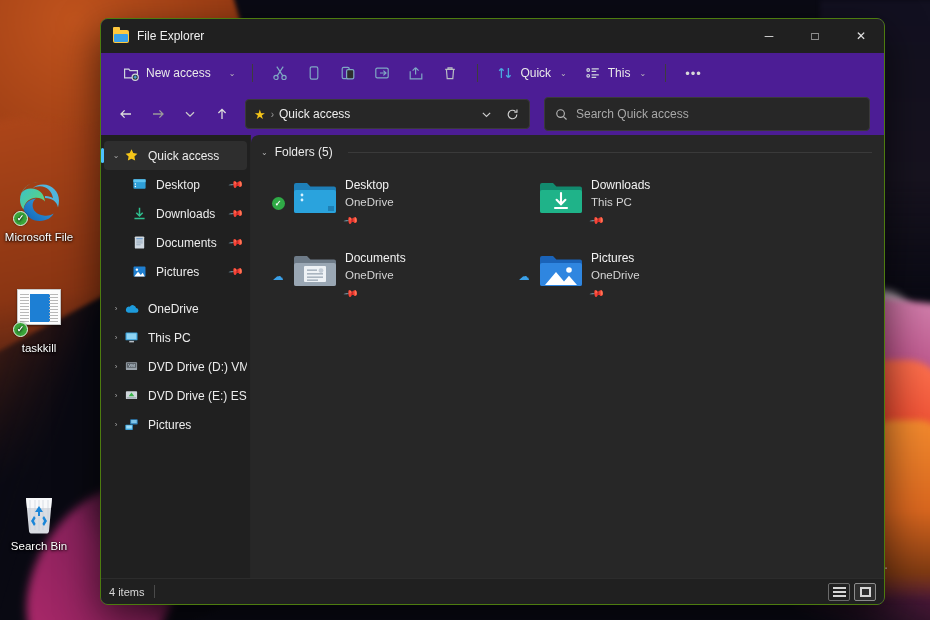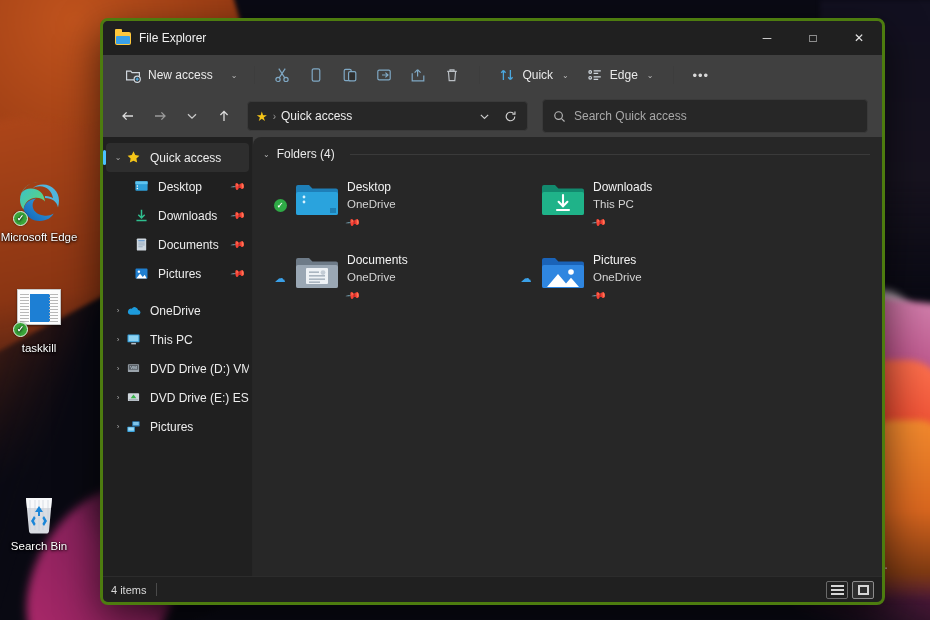--- a/index.html
+++ b/index.html
@@ -112,21 +112,21 @@
     background: repeating-linear-gradient(180deg,#b9b9b9 0 1px,transparent 1px 3px); }
   .doc-icon .lines2 { position:absolute; right: 2px; top: 4px; width: 9px; height: 28px;
     background: repeating-linear-gradient(180deg,#b9b9b9 0 1px,transparent 1px 3px); }
 
   
   .bin { width: 40px; height: 44px; margin: 3px auto 0; position: relative; }
 
   
   #explorer {
     position: absolute; left: 100px; top: 18px; width: 785px; height: 587px;
-    background: #404040; border: 3px solid #4d7c0f; border-radius: 8px;
+    background: #4c1d95; border: 1px solid #4d7c0f; border-radius: 8px;
     box-shadow: 0 14px 40px rgba(0,0,0,0.6);
     overflow: hidden; display: flex; flex-direction: column;
     color: #e8e8e8;
   }
   .titlebar {
     height: 34px; display: flex; align-items: center;
     background: #202020; flex: none; position: relative;
   }
   .title-left { display: flex; align-items: center; gap: 8px; padding-left: 12px; }
   .title-folder {
@@ -291,21 +291,21 @@
             <stop offset="0" stop-color="#33c0d6"></stop>
               <stop offset="1" stop-color="#67d86a"></stop>
           </linearGradient>
         </defs>
         <path d="M24 4C13 4 5 12 5 22c0 4 1.4 7 3.6 9.4C9 26 13 21 19 20c5-.8 9 1 11 3.6-1-8-6-13-14-13-4 0-7 1.6-9 4C9.6 8.6 16 4 24 4z" fill="url(#eg2)"></path>
         <path d="M8.6 31.4C11 38 17 43 24.6 43c7.4 0 12-3.4 14-7.4-3 2-6.4 2.6-10 2-7-1.2-11-5.4-11-10.4 0-3 1.4-5.4 3.4-6.8C14 21.2 9.6 25.4 8.6 31.4z" fill="url(#eg1)"></path>
         <path d="M30 20c7 0 12 3.8 13 9.4.6-2.2 1-4.6 1-7 0-9-7-16-16-16-4.4 0-8 1.6-10.6 4 2-1.4 4.6-2.2 7.6-2.2 7 0 12 5 13 12-2-1.4-5-2.4-8-2.2z" fill="#4ac0f0" opacity=".92"></path>
       </svg>
       <div class="shortcut-badge">✓</div>
     </div>
-    <div>Microsoft Edge</div>
+    <div>Microsoft File</div>
   </div>
 
   <div class="desk-icon" style="left:0px; top:283px;">
     <div class="glyph">
       <div class="doc-icon">
         <div class="lines"></div>
           <div class="blue"></div>
           <div class="lines2"></div>
       </div>
       <div class="shortcut-badge">✓</div>
@@ -422,21 +422,21 @@
       </div>
 
       <div class="tb-item">
         <span class="tb-icon">
           <svg width="16" height="16" viewBox="0 0 16 16" fill="none" stroke="#cfd6dd" stroke-width="1.2">
             <circle cx="3.2" cy="5" r="1.3"></circle>
               <circle cx="3.2" cy="10.8" r="1.3"></circle>
             <path d="M6.6 3.8h7.2M6.6 6.4h4.6M6.6 9.8h7.2M6.6 12.4h4.6"></path>
           </svg>
         </span>
-        <span>Edge</span>
+        <span>This</span>
         <span class="tb-chev">⌄</span>
       </div>
 
       <div class="tb-sep"></div>
 
       <div class="tb-item">
         <span style="font-size:13px;letter-spacing:1px;color:#d8d8d8">•••</span>
       </div>
     </div>
 
@@ -611,21 +611,21 @@
               <rect x="7.6" y="3.2" width="6" height="3.4" fill="#7fc4e8"></rect>
             </svg>
           </span>
           <span class="nav-lbl">Pictures</span>
         </div>
       </div>
 
       <div class="content">
         <div class="group-head">
           <span class="chev">⌄</span>
-          <span>Folders (4)</span>
+          <span>Folders (5)</span>
           <span class="group-line"></span>
         </div>
 
         <div class="grid">
 
           <div class="tile">
             <div class="tile-status">
               <span class="sync-ok">✓</span>
             </div>
             <div class="folder-big">

